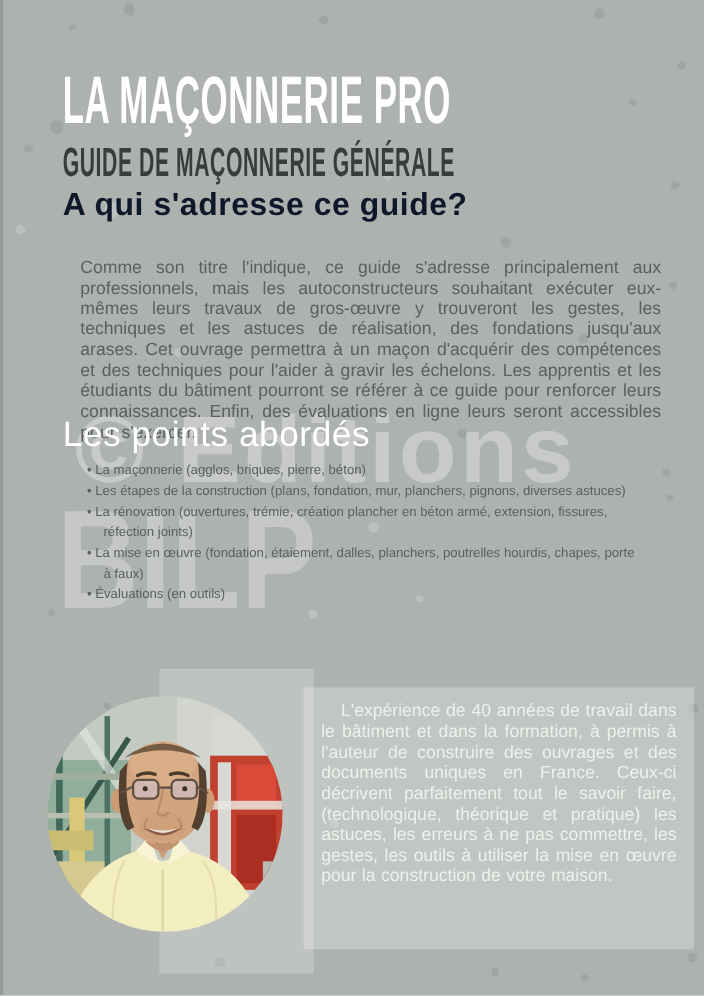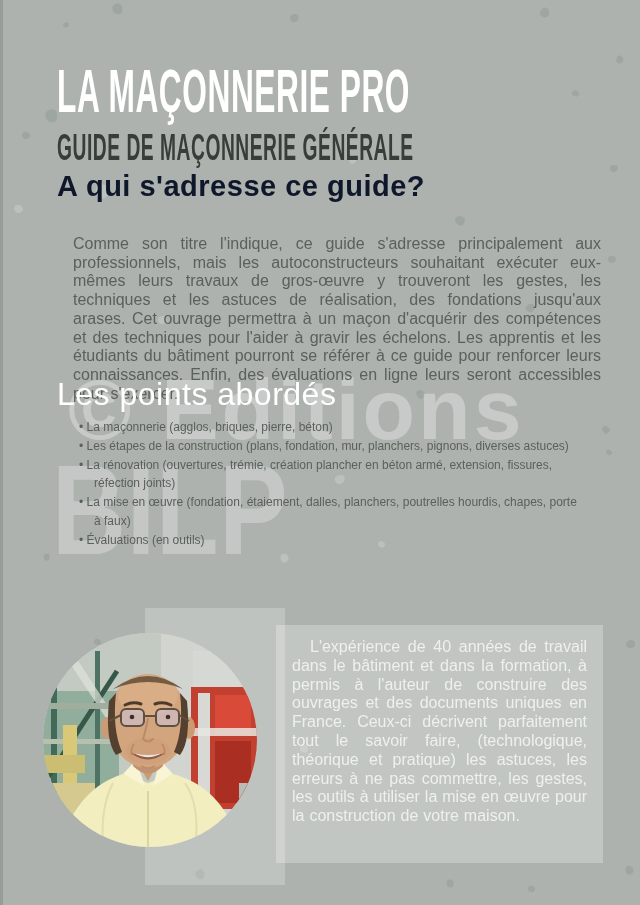--- a/index.html
+++ b/index.html
@@ -60,21 +60,21 @@
   
   .photo-backdrop{
     position:absolute;left:145px;top:608px;width:140px;height:277px;
     background:rgba(255,255,255,0.22);z-index:1;
   }
   .author-name{
     position:absolute;left:299px;top:592px;z-index:3;
     font-size:29px;font-weight:700;color:#3c413e;letter-spacing:1px;white-space:nowrap;
   }
   .bio-panel{
-    position:absolute;left:276px;top:625px;width:327px;height:238px;
+    position:absolute;left:276px;top:625px;width:355px;height:238px;
     background:rgba(255,255,255,0.26);z-index:2;
     box-sizing:border-box;padding:13px 16px 0 16px;
   }
   .bio-text{
     margin:0;
     font-size:16px;line-height:18.8px;color:#eef0ec;
     text-align:justify;text-indent:18px;word-spacing:0.5px;
   }
   .photo{
     position:absolute;left:43px;top:633px;width:214px;height:214px;z-index:3;

